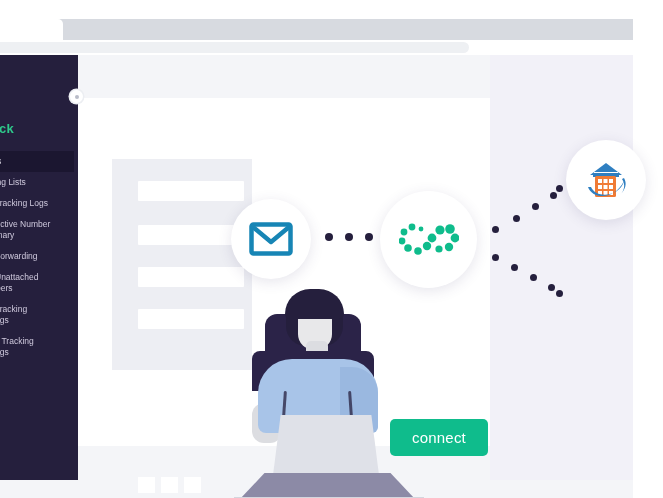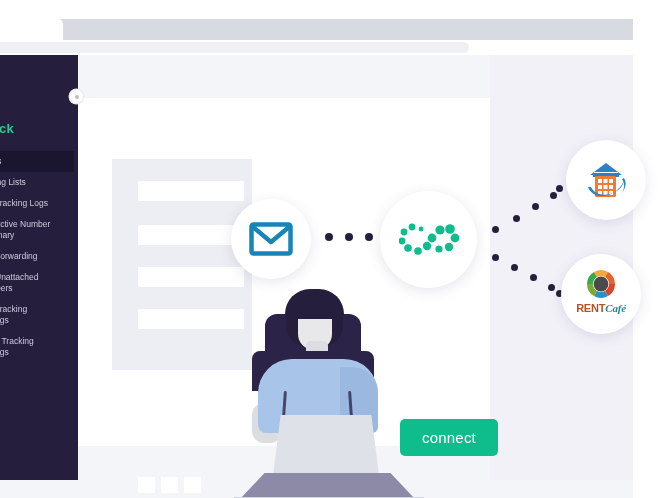--- a/index.html
+++ b/index.html
@@ -163,21 +163,21 @@
     background:#8c8aa6;
     clip-path:polygon(14% 0,86% 0,100% 100%,0 100%);
   }
   .desk-base{
     position:absolute;left:-2px;top:214px;width:190px;height:14px;
     background:#d3d6de;
   }
 
   
   .connect-btn{
-    position:absolute;left:400px;top:419px;width:98px;height:37px;
+    position:absolute;left:390px;top:419px;width:98px;height:37px;
     background:#0fbc8c;border-radius:5px;border:0;
     color:#ffffff;font-size:15px;font-family:"Liberation Sans",sans-serif;
     cursor:pointer;letter-spacing:.2px;
   }
 
   
   .yardi-logo{position:relative;width:48px;height:46px;}
   .rc-logo{position:relative;width:56px;height:52px;display:flex;flex-direction:column;align-items:center;}
   .rc-text{font-size:11px;font-weight:700;letter-spacing:-.2px;line-height:11px;margin-top:1px;}
   .rc-rent{color:#b1542a;}
@@ -289,36 +289,20 @@
         <rect x="27" y="28" width="4" height="4"></rect>
         <rect x="16" y="34" width="4" height="4"></rect>
         <rect x="21.5" y="34" width="4" height="4"></rect>
         <rect x="27" y="34" width="4" height="4"></rect>
       </g>
       <path d="M6 30 C10 42 32 44 42 24 C38 40 14 42 9 30 Z" fill="#2f7fc1"></path>
       <path d="M40 22 C44 28 42 34 38 38 C44 32 45 26 42 21 Z" fill="#2f7fc1"></path>
     </svg>
   </div>
 
-  <div class="node node-logo-bot">
-    <div class="rc-logo">
-      <svg width="38" height="34" viewBox="0 0 38 34">
-        <g transform="translate(19,16)">
-          <path d="M -14 0 A 14 14 0 0 1 -7 -12.1 L -4 -6.9 A 8 8 0 0 0 -8 0 Z" fill="#3aa94a"></path>
-          <path d="M -7 -12.1 A 14 14 0 0 1 7 -12.1 L 4 -6.9 A 8 8 0 0 0 -4 -6.9 Z" fill="#f0a93a"></path>
-          <path d="M 7 -12.1 A 14 14 0 0 1 14 0 L 8 0 A 8 8 0 0 0 4 -6.9 Z" fill="#e8622c"></path>
-          <path d="M 14 0 A 14 14 0 0 1 7 12.1 L 4 6.9 A 8 8 0 0 0 8 0 Z" fill="#d8472a"></path>
-          <path d="M 7 12.1 A 14 14 0 0 1 -7 12.1 L -4 6.9 A 8 8 0 0 0 4 6.9 Z" fill="#2f8fbf"></path>
-          <path d="M -7 12.1 A 14 14 0 0 1 -14 0 L -8 0 A 8 8 0 0 0 -4 6.9 Z" fill="#7aa83a"></path>
-          <circle cx="0" cy="0" r="7.4" fill="#4a4a4a"></circle>
-        </g>
-      </svg>
-      <div class="rc-text"><span class="rc-rent">RENT</span><span class="rc-cafe">Café</span></div>
-    </div>
-  </div>
 
   <div class="person-wrap">
     <div class="chair"></div>
     <div class="hair"></div>
     <div class="head"></div>
     <div class="hair-top"></div>
     <div class="neck"></div>
     <div class="chair-back"></div>
     <div class="arm-l"></div>
     <div class="torso"></div>

